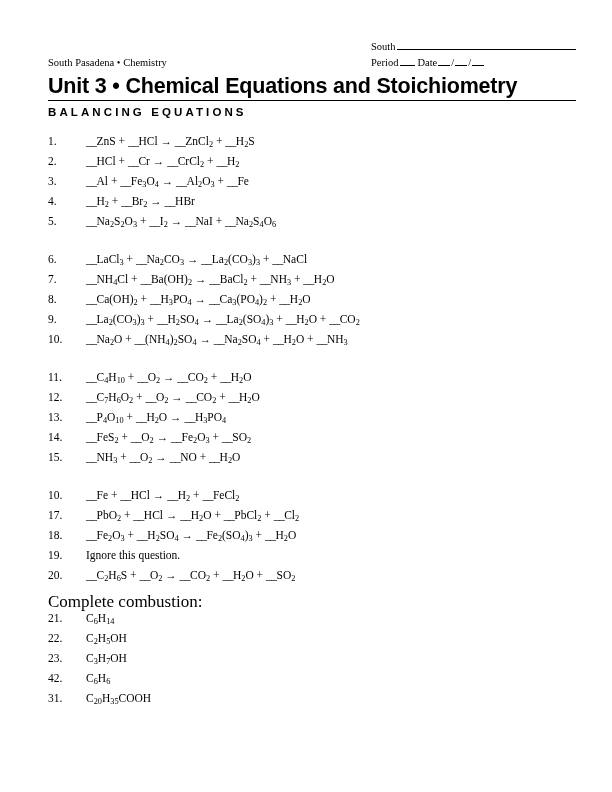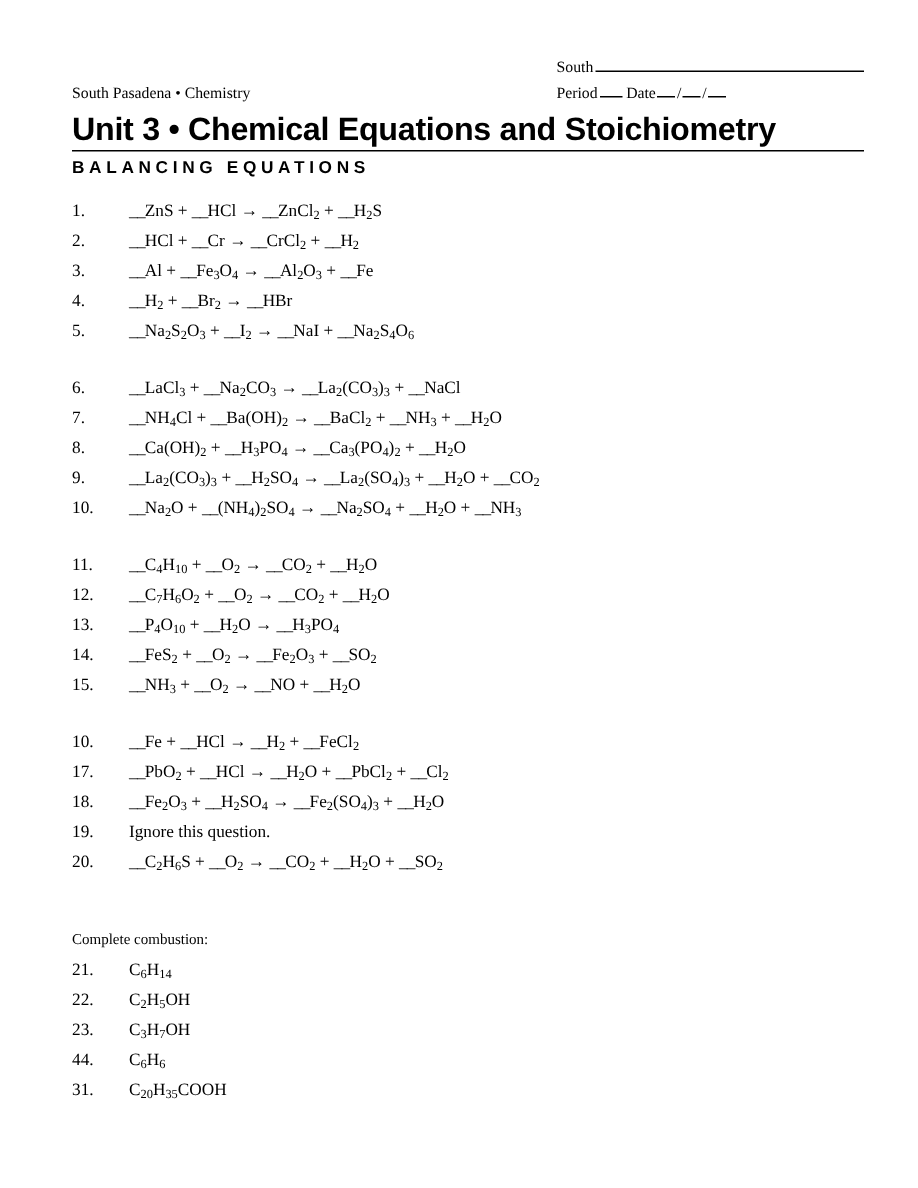--- a/index.html
+++ b/index.html
@@ -116,23 +116,23 @@
   .eq sub {
     font-size: 72%;
     vertical-align: -0.22em;
     line-height: 0;
   }
   .blk {
     letter-spacing: -0.5px;
   }
 
   .section-label {
-    font-size: 10px;
+    font-size: 17px;
     height: 20px;
-    margin-top: 32px;
+    margin-top: 3px;
   }
 </style>
 </head>
 <body>
 
 <div class="page">
   <div class="content">
 
     <div class="hdr">
       <div class="hdr-left">South Pasadena • Chemistry</div>
@@ -262,21 +262,21 @@
         </div>
         <div class="item">
           <span class="num">22.</span>
           <span class="eq">C<sub>2</sub>H<sub>5</sub>OH</span>
         </div>
         <div class="item">
           <span class="num">23.</span>
           <span class="eq">C<sub>3</sub>H<sub>7</sub>OH</span>
         </div>
         <div class="item">
-          <span class="num">44.</span>
+          <span class="num">42.</span>
           <span class="eq">C<sub>6</sub>H<sub>6</sub></span>
         </div>
         <div class="item">
           <span class="num">31.</span>
           <span class="eq">C<sub>20</sub>H<sub>35</sub>COOH</span>
         </div>
       </div>
 
   </div>
 </div>

